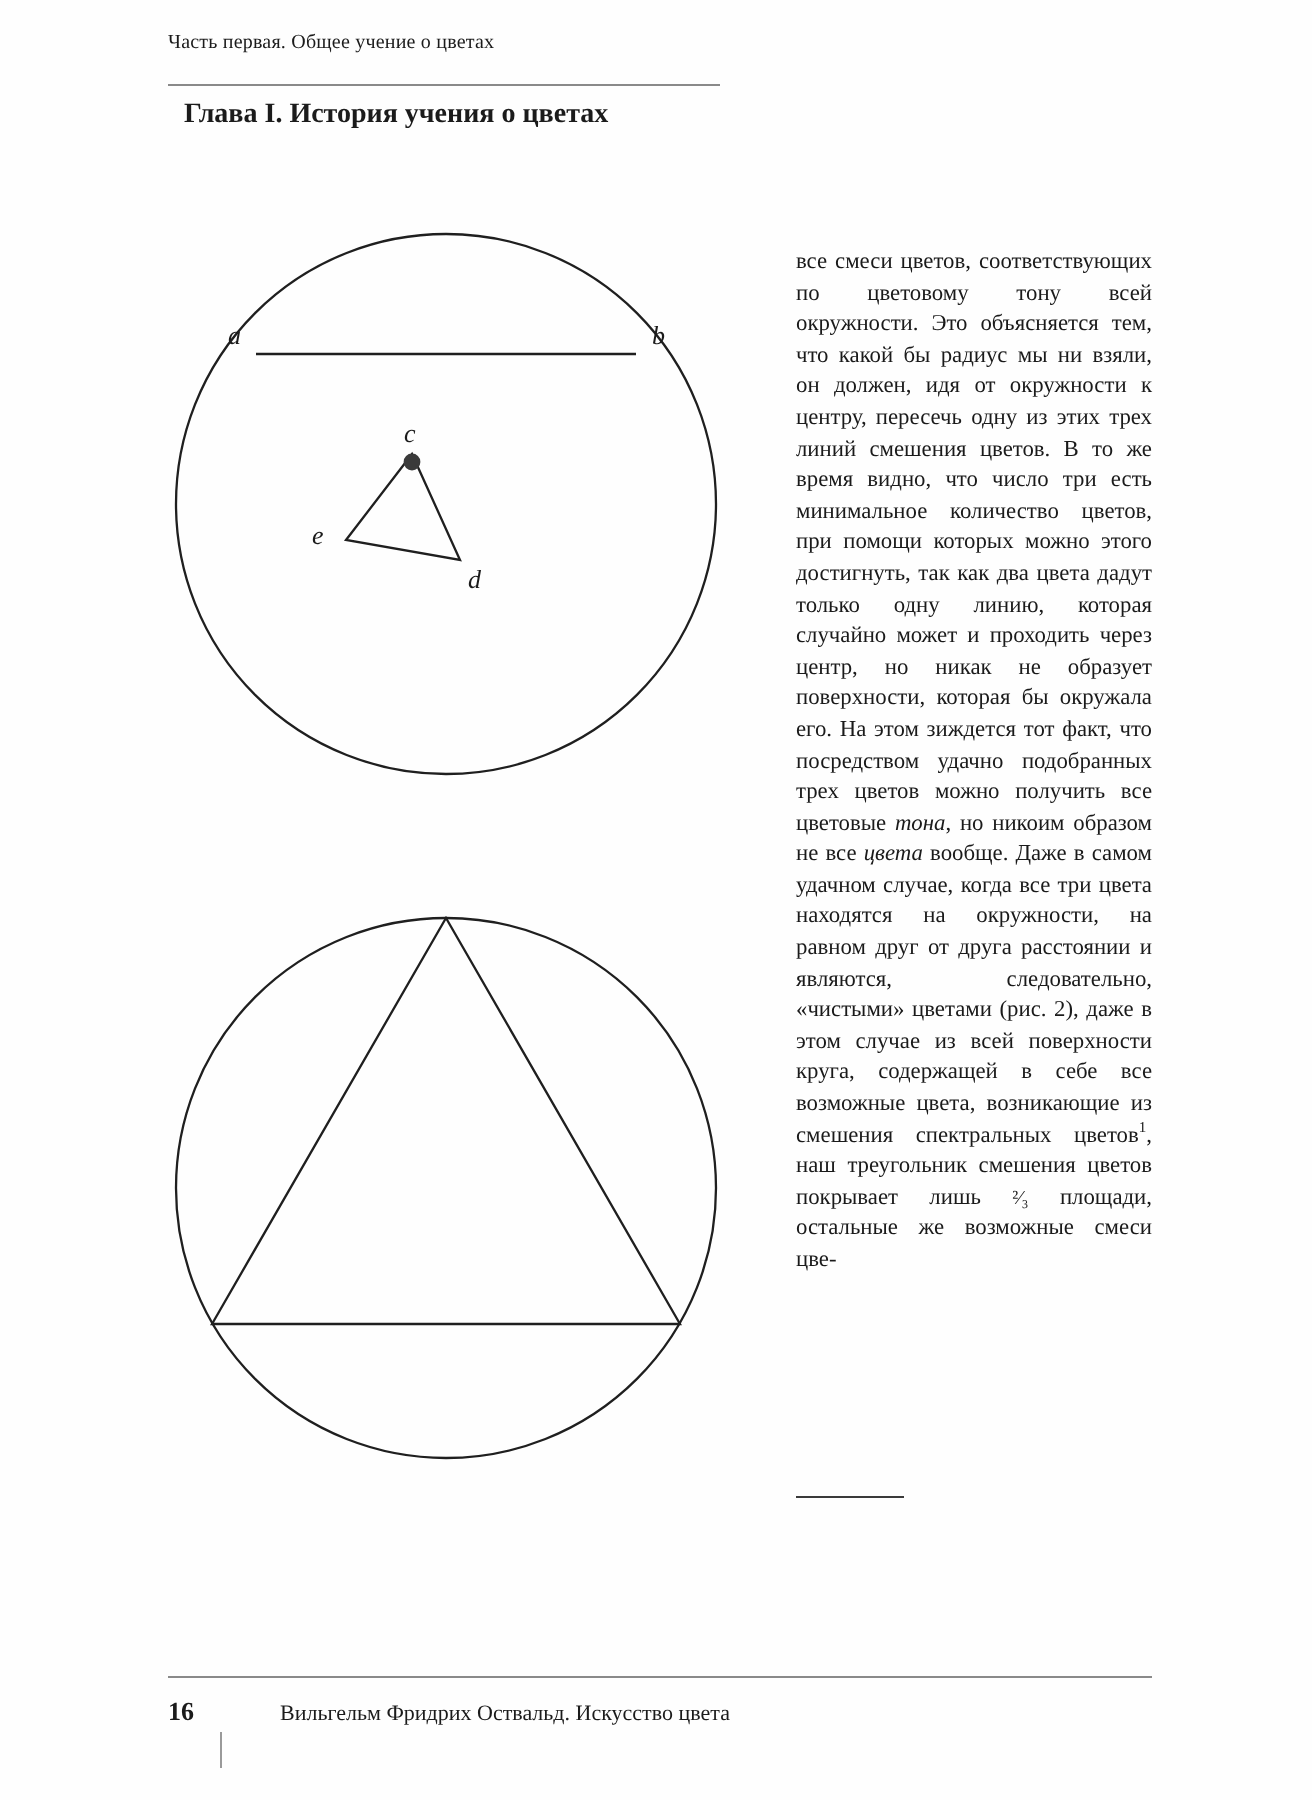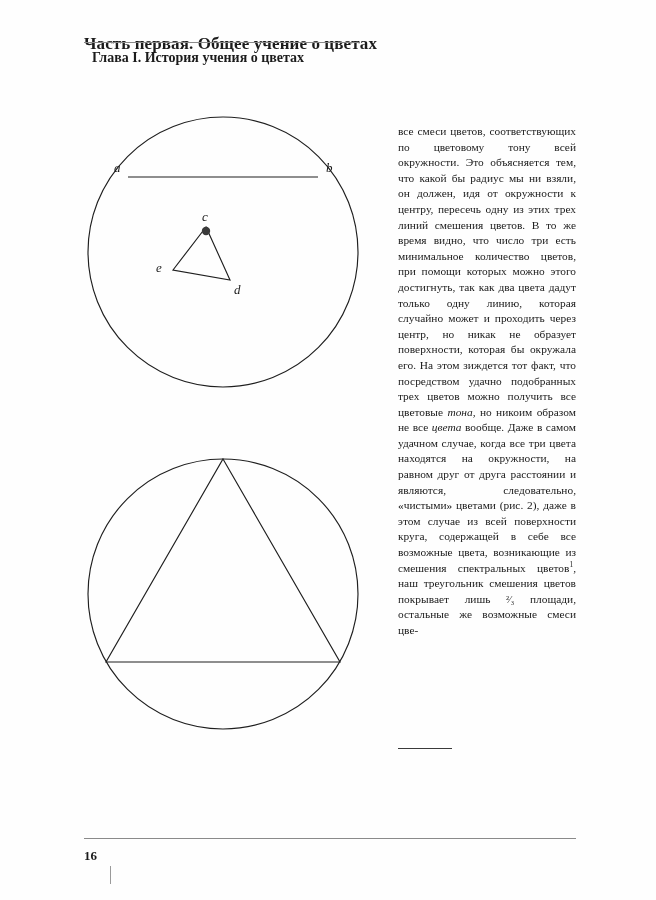--- a/index.html
+++ b/index.html
@@ -19,24 +19,24 @@
   .page {
     position: absolute;
     inset: 0;
     background: #fefefe;
   }
 
   
   .running-head {
     position: absolute;
     left: 84px;
-    top: 34px;
+    top: 16px;
     width: 276px;
-    font-size: 17px;
-    font-weight: bold;
+    font-size: 10px;
+    font-weight: normal;
     letter-spacing: 0.1px;
     color: #1b1b1b;
     white-space: nowrap;
   }
   .head-rule {
     position: absolute;
     left: 84px;
     top: 42px;
     width: 276px;
     height: 1px;
@@ -205,15 +205,16 @@
   </div>
 
   <div class="textcol">
     <p>все смеси цветов, соответствующих по цветовому тону всей окружности. Это объясняется тем, что какой бы радиус мы ни взяли, он должен, идя от окружности к центру, пересечь одну из этих трех линий смешения цветов. В то же время видно, что число три есть минимальное количество цветов, при помощи которых можно этого достигнуть, так как два цвета дадут только одну линию, которая случайно может и проходить через центр, но никак не образует поверхности, которая бы окружала его. На этом зиждется тот факт, что посредством удачно подобранных трех цветов можно получить все цветовые <i>тона</i>, но никоим образом не все <i>цвета</i> вообще. Даже в самом удачном случае, когда все три цвета находятся на окружности, на равном друг от друга расстоянии и являются, следовательно, «чистыми» цветами (рис. 2), даже в этом случае из всей поверхности круга, содержащей в себе все возможные цвета, возникающие из смешения спектральных цветов<sup>1</sup>, наш треугольник смешения цветов покрывает лишь <span class="frac">²⁄₃</span> площади, остальные же возможные смеси цве-</p>
   </div>
 
   <div class="fn-rule"></div>
 
   <div class="foot-rule"></div>
   <div class="folio">16</div>
+  <div class="foot-title">Вильгельм Фридрих Оствальд. Искусство цвета</div>
   <div class="edge-mark"></div>
 
 </div>
 
 </body></html>

